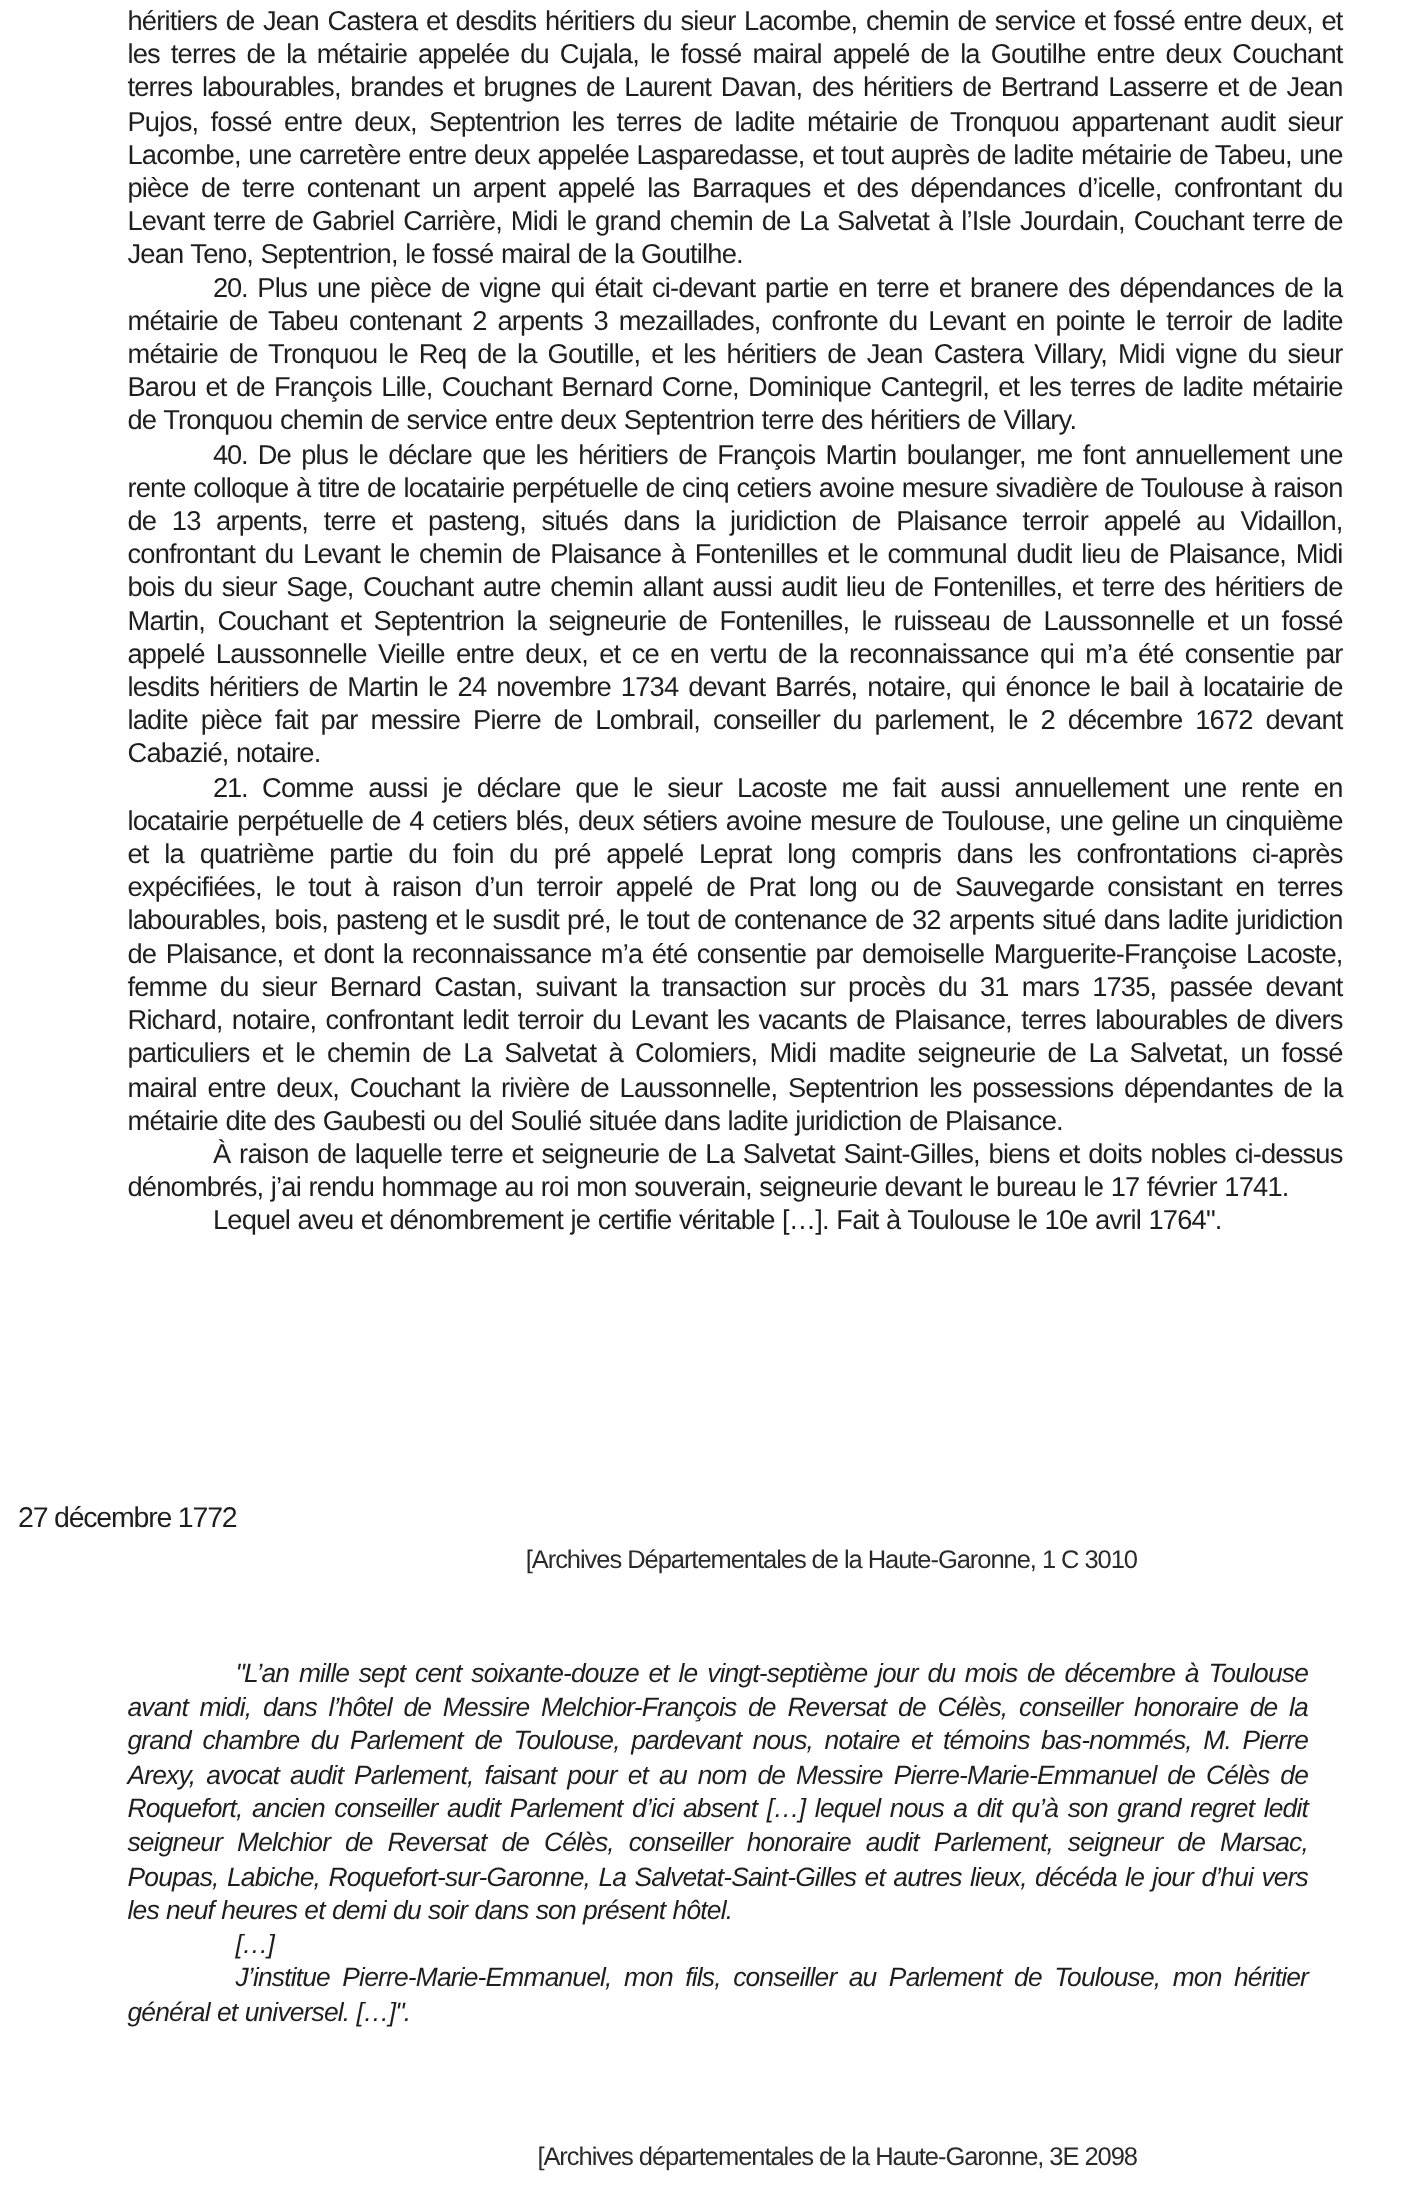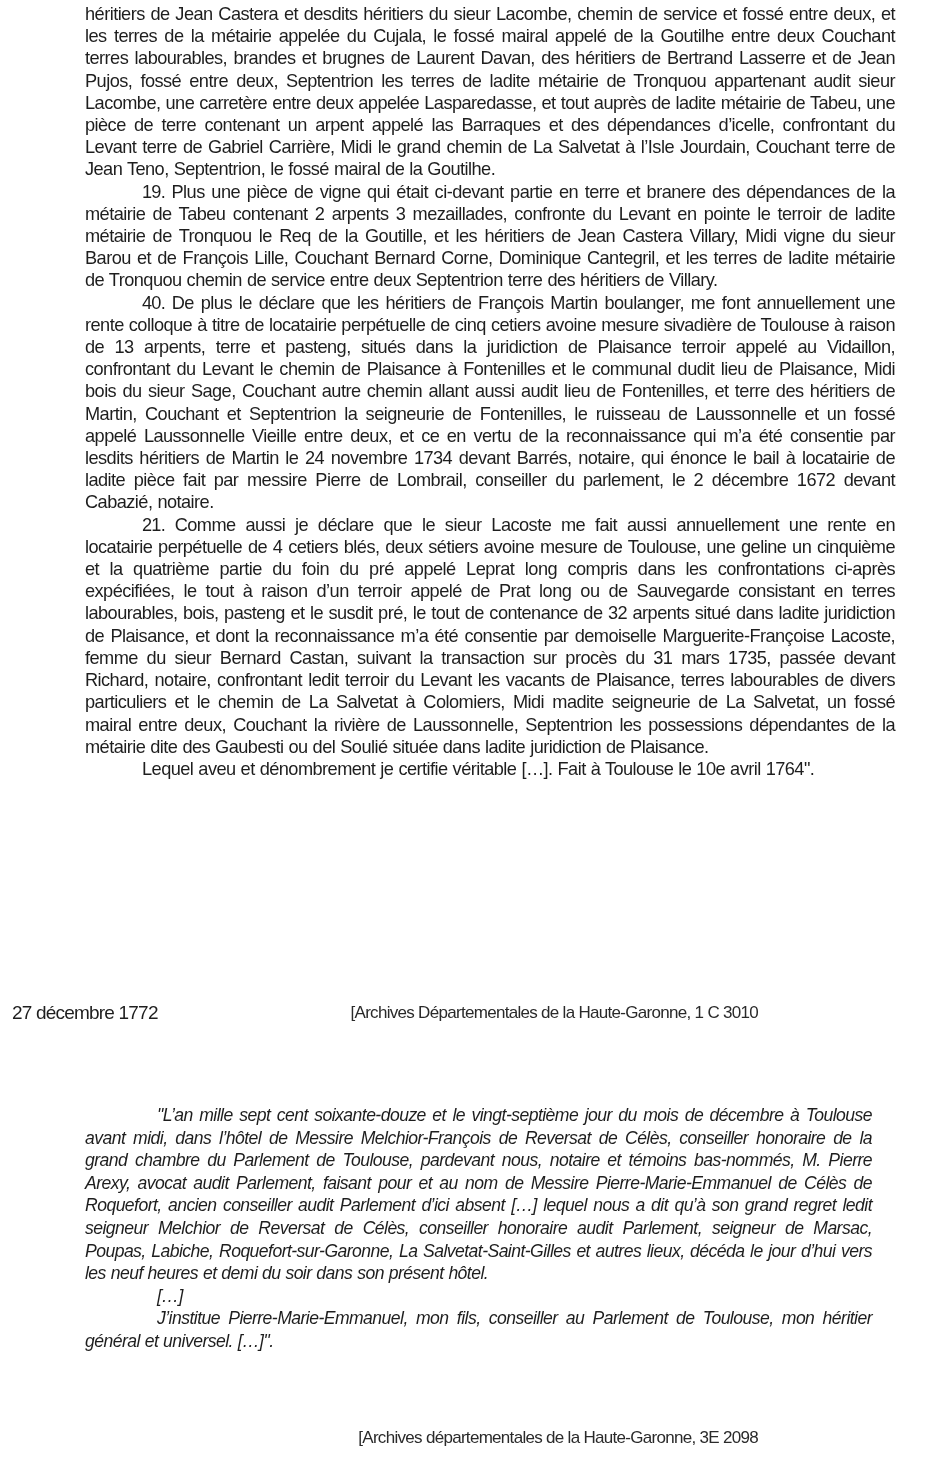--- a/index.html
+++ b/index.html
@@ -39,21 +39,21 @@
     }
     .para.indent { text-indent: 57px; }
     .para .num { letter-spacing: -0.8px; }
     .citation {
       position: absolute;
       font-size: 17px;
       letter-spacing: -0.7px;
       white-space: nowrap;
       color: #2a2a2a;
     }
-    .cite-1 { right: 0; top: 1003px; margin-left: 24px; }
+    .cite-1 { right: 0; top: 1030px; margin-left: 24px; }
     .cite-2 { right: 0; top: 1428px; }
     .section2 {
       position: absolute;
       left: 12px;
       top: 1002px;
       width: 936px;
     }
     .date-heading {
       margin: 0;
       font-size: 19px;
@@ -89,30 +89,33 @@
 </head>
 <body>
 
 <div class="page">
 
   <div class="body-col">
     <p class="para">
       <span>héritiers de Jean Castera et desdits héritiers du sieur Lacombe, chemin de service et fossé entre deux, et les terres de la métairie appelée du Cujala, le fossé mairal appelé de la Goutilhe entre deux Couchant terres labourables, brandes et brugnes de Laurent Davan, des héritiers de Bertrand Lasserre et de Jean Pujos, fossé entre deux, Septentrion les terres de ladite métairie de Tronquou appartenant audit sieur Lacombe, une carretère entre deux appelée Lasparedasse, et tout auprès de ladite métairie de Tabeu, une pièce de terre contenant un arpent appelé las Barraques et des dépendances d’icelle, confrontant du Levant terre de Gabriel Carrière, Midi le grand chemin de La Salvetat à l’Isle Jourdain, Couchant terre de Jean Teno, Septentrion, le fossé mairal de la Goutilhe.</span>
     </p>
     <p class="para indent">
-      <span class="num">19.</span>
+      <span class="num">20.</span>
       <span>Plus une pièce de vigne qui était ci-devant partie en terre et branere des dépendances de la métairie de Tabeu contenant 2 arpents 3 mezaillades, confronte du Levant en pointe le terroir de ladite métairie de Tronquou le Req de la Goutille, et les héritiers de Jean Castera Villary, Midi vigne du sieur Barou et de François Lille, Couchant Bernard Corne, Dominique Cantegril, et les terres de ladite métairie de Tronquou chemin de service entre deux Septentrion terre des héritiers de Villary.</span>
     </p>
     <p class="para indent">
       <span class="num">40.</span>
       <span>De plus le déclare que les héritiers de François Martin boulanger, me font annuellement une rente colloque à titre de locatairie perpétuelle de cinq cetiers avoine mesure sivadière de Toulouse à raison de 13 arpents, terre et pasteng, situés dans la juridiction de Plaisance terroir appelé au Vidaillon, confrontant du Levant le chemin de Plaisance à Fontenilles et le communal dudit lieu de Plaisance, Midi bois du sieur Sage, Couchant autre chemin allant aussi audit lieu de Fontenilles, et terre des héritiers de Martin, Couchant et Septentrion la seigneurie de Fontenilles, le ruisseau de Laussonnelle et un fossé appelé Laussonnelle Vieille entre deux, et ce en vertu de la reconnaissance qui m’a été consentie par lesdits héritiers de Martin le 24 novembre 1734 devant Barrés, notaire, qui énonce le bail à locatairie de ladite pièce fait par messire Pierre de Lombrail, conseiller du parlement, le 2 décembre 1672 devant Cabazié, notaire.</span>
     </p>
     <p class="para indent">
       <span class="num">21.</span>
       <span>Comme aussi je déclare que le sieur Lacoste me fait aussi annuellement une rente en locatairie perpétuelle de 4 cetiers blés, deux sétiers avoine mesure de Toulouse, une geline un cinquième et la quatrième partie du foin du pré appelé Leprat long compris dans les confrontations ci-après expécifiées, le tout à raison d’un terroir appelé de Prat long ou de Sauvegarde consistant en terres labourables, bois, pasteng et le susdit pré, le tout de contenance de 32 arpents situé dans ladite juridiction de Plaisance, et dont la reconnaissance m’a été consentie par demoiselle Marguerite-Françoise Lacoste, femme du sieur Bernard Castan, suivant la transaction sur procès du 31 mars 1735, passée devant Richard, notaire, confrontant ledit terroir du Levant les vacants de Plaisance, terres labourables de divers particuliers et le chemin de La Salvetat à Colomiers, Midi madite seigneurie de La Salvetat, un fossé mairal entre deux, Couchant la rivière de Laussonnelle, Septentrion les possessions dépendantes de la métairie dite des Gaubesti ou del Soulié située dans ladite juridiction de Plaisance.</span>
+    </p>
+    <p class="para indent">
+      <span>À raison de laquelle terre et seigneurie de La Salvetat Saint-Gilles, biens et doits nobles ci-dessus dénombrés, j’ai rendu hommage au roi mon souverain, seigneurie devant le bureau le 17 février 1741.</span>
     </p>
     <p class="para indent">
       <span>Lequel aveu et dénombrement je certifie véritable […]. Fait à Toulouse le 10e avril 1764".</span>
     </p>
   </div>
 
   <div class="citation cite-1">[Archives Départementales de la Haute-Garonne, 1 C 3010</div>
 
   <div class="section2">
     <p class="date-heading">27 décembre 1772</p>

